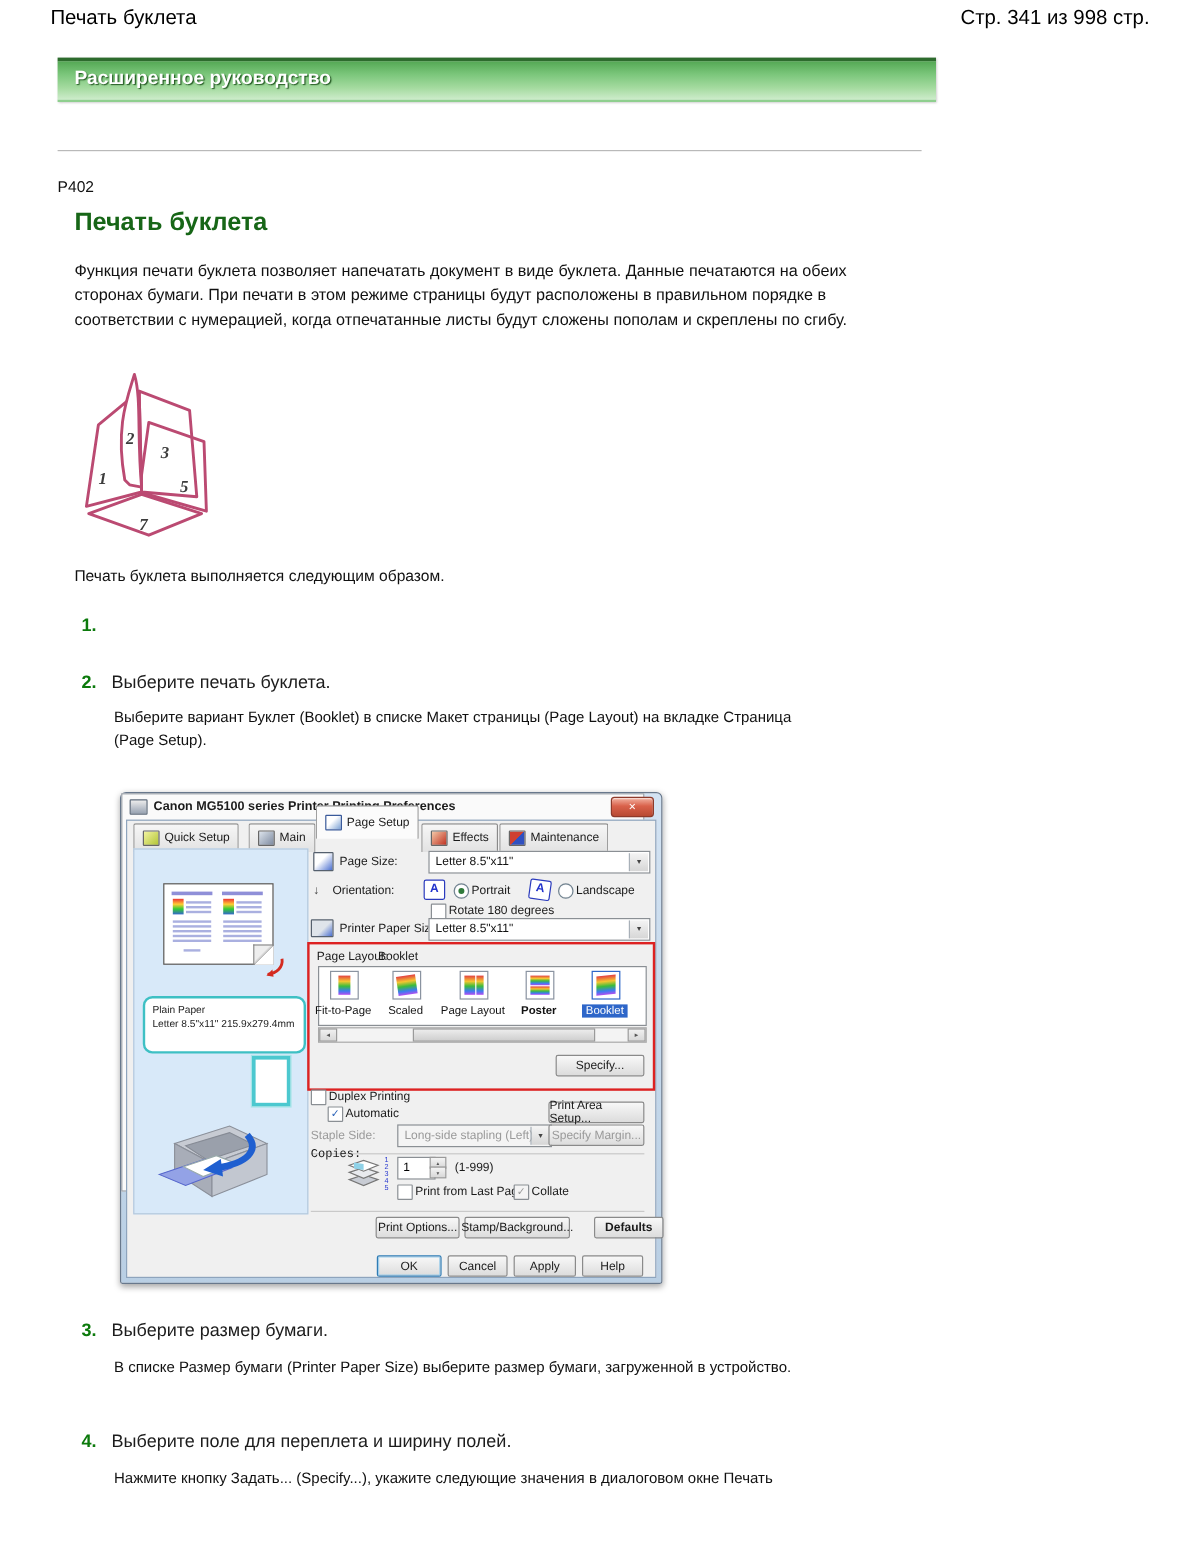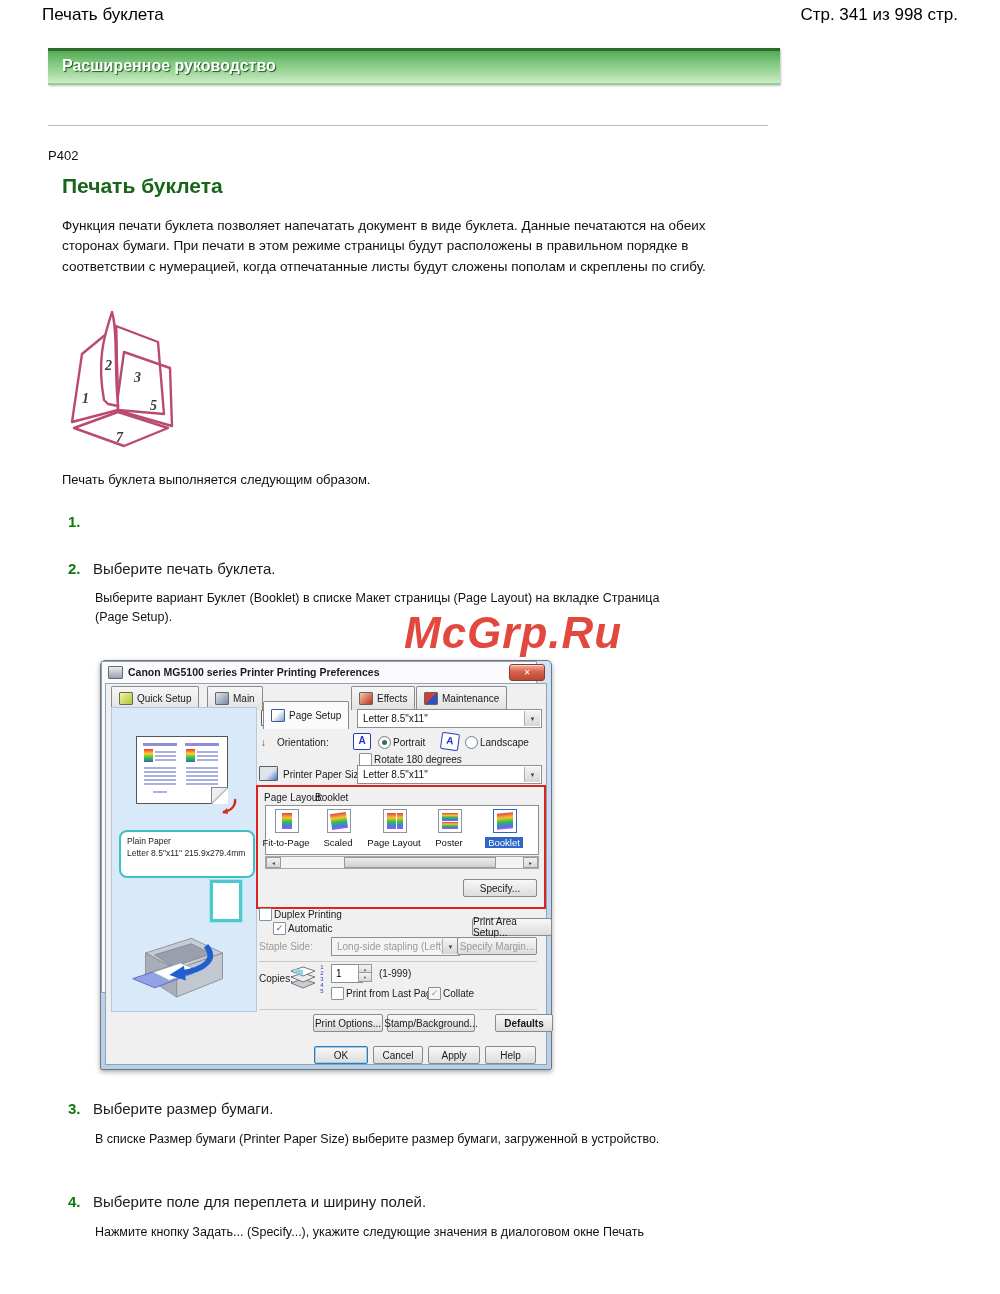--- a/index.html
+++ b/index.html
@@ -42,21 +42,21 @@
   .titletext{font-size:10.5px;font-weight:bold;color:#1b1b1b;}
   .title-icon{width:13px;height:11px;background:linear-gradient(#ececec,#97a2b2);border:1px solid #5d6a7a;border-radius:1px;}
   .closebtn{left:408px;top:3px;width:34px;height:15px;border:1px solid #8e3a2a;border-radius:3px;
             background:linear-gradient(#f2b3a2,#d9614a 45%,#b84a33);color:#fff;font-size:8px;
             display:flex;align-items:center;justify-content:center;box-shadow:inset 0 1px 0 rgba(255,255,255,.5);}
   .client{left:4px;top:22px;right:4px;bottom:4px;background:#f0f0f0;border:1px solid #8ea4bd;}
   .tabpage{left:7px;top:42px;width:434px;height:330px;background:#fafafa;border:1px solid #99a0a8;}
   .tab{position:absolute;top:25px;height:17px;display:flex;align-items:center;gap:4px;padding:3px 7px;
        font-size:10px;color:#1a1a1a;background:linear-gradient(#f6f6f6,#e2e2e2);
        border:1px solid #8a8a8a;border-bottom:none;border-radius:2px 2px 0 0;}
-  .tab.active{top:40px;height:21px;background:#fbfbfb;z-index:3;}
+  .tab.active{top:10px;height:21px;background:#fbfbfb;z-index:3;}
   .tabicon{width:12px;height:11px;border:1px solid #666;border-radius:1px;}
   .ic-quick{background:linear-gradient(135deg,#f2f3a0,#b2c536);}
   .ic-main{background:linear-gradient(135deg,#dde4ec,#7d8aa0);}
   .ic-pagesetup{background:linear-gradient(135deg,#ffffff 40%,#7aa0d4);border-color:#3a5a9a;}
   .ic-effects{background:linear-gradient(135deg,#f3c9a8,#c03020);}
   .ic-maint{background:linear-gradient(135deg,#d04030 50%,#3050c0 50%);}
 
   .lbl{position:absolute;font-size:10px;color:#1a1a1a;white-space:nowrap;}
   .gray{color:#9a9a9a !important;}
   .dd{position:absolute;height:17px;background:#fff;border:1px solid #8a8f94;font-size:10px;
@@ -151,21 +151,20 @@
   </svg>
 
   <div class="abs t13" style="left:62px;top:470px;">Печать буклета выполняется следующим образом.</div>
 
   <div class="abs stepnum" style="left:68px;top:513px;">1.</div>
 
   <div class="abs stepnum" style="left:68px;top:560px;">2.</div>
   <div class="abs steptitle" style="left:93px;top:560px;">Выберите печать буклета.</div>
   <div class="abs stepbody" style="left:95px;top:589px;width:600px;">Выберите вариант Буклет (Booklet) в списке Макет страницы (Page Layout) на вкладке Страница (Page Setup).</div>
 
-  <div class="abs watermark" style="left:404px;top:608px;">McGrp.Ru</div>
 
   <div class="abs dialog">
     <div class="abs client"></div>
 
     <div class="abs titlebar">
       <span class="title-icon"></span>
       <span class="titletext">Canon MG5100 series Printer Printing Preferences</span>
     </div>
     <div class="abs closebtn">✕</div>
 
@@ -286,47 +285,47 @@
         <div class="fill" style="bottom:11px;"></div>
         <div class="fill" style="top:12px;"></div>
       </div>
     <div class="layicon" style="left:392px;top:148px;border-color:#2e66c9;">
         <div class="fill" style="transform:skewY(-6deg);"></div>
       </div>
 
     <div class="laylabel" style="left:155px;top:176px;">Fit-to-Page</div>
     <div class="laylabel" style="left:207px;top:176px;">Scaled</div>
     <div class="laylabel" style="left:263px;top:176px;">Page Layout</div>
-    <div class="laylabel" style="left:318px;top:176px;">Poster</div>
+    <div class="laylabel" style="left:318px;top:176px;font-weight:bold;">Poster</div>
     <div class="laylabel" style="left:373px;top:176px;"><span class="laysel">Booklet</span></div>
 
     <div class="sbar" style="left:164px;top:195px;width:272px;">
       <span class="sarr" style="left:0;">◄</span>
       <span class="sarr" style="right:0;">►</span>
       <span class="thumb" style="left:78px;width:150px;"></span>
     </div>
 
     <div class="btn" style="left:362px;top:218px;width:72px;height:16px;">Specify...</div>
 
     <div class="chk" style="left:158px;top:247px;"></div>
     <div class="lbl" style="left:173px;top:248px;">Duplex Printing</div>
     <div class="chk" style="left:172px;top:261px;">✓</div>
     <div class="lbl" style="left:187px;top:262px;">Automatic</div>
-    <div class="btn" style="left:356px;top:257px;width:78px;height:16px;margin-left:15px;">Print Area Setup...</div>
+    <div class="btn" style="left:356px;top:257px;width:78px;height:16px;">Print Area Setup...</div>
 
     <div class="lbl gray" style="left:158px;top:280px;">Staple Side:</div>
     <div class="dd ddgray" style="left:230px;top:276px;width:122px;">
       <span>Long-side stapling (Left)</span>
       <span class="arr">▼</span>
     </div>
     <div class="btn gbtn" style="left:356px;top:276px;width:78px;height:16px;">Specify Margin...</div>
 
     <div class="divline" style="left:158px;top:300px;width:278px;"></div>
 
-    <div class="lbl" style="left:158px;top:312px;">Copies:</div>
+    <div class="lbl" style="left:158px;top:296px;font-family:Liberation Mono, monospace;">Copies:</div>
     <svg class="abs" style="left:188px;top:302px;" width="30" height="28" viewBox="0 0 30 28">
       <polygon points="2,20 14,16 26,20 14,25" fill="#c8ccd4" stroke="#777"></polygon>
       <polygon points="2,14 14,10 26,14 14,19" fill="#e8eaee" stroke="#777"></polygon>
       <polygon points="2,8 14,4 26,8 14,13" fill="#fff" stroke="#777"></polygon>
       <rect x="6" y="5" width="8" height="5" fill="#8fd2e8" transform="skewY(8)"></rect>
     </svg>
     <div class="abs" style="left:218px;top:303px;writing-mode:vertical-rl;text-orientation:upright;font-size:6px;color:#2b3bd0;line-height:1;">12345</div>
     <div class="spin" style="left:230px;top:303px;">1</div>
     <div class="spinud" style="left:257px;top:303px;">
       <div style="top:0;">▲</div>

